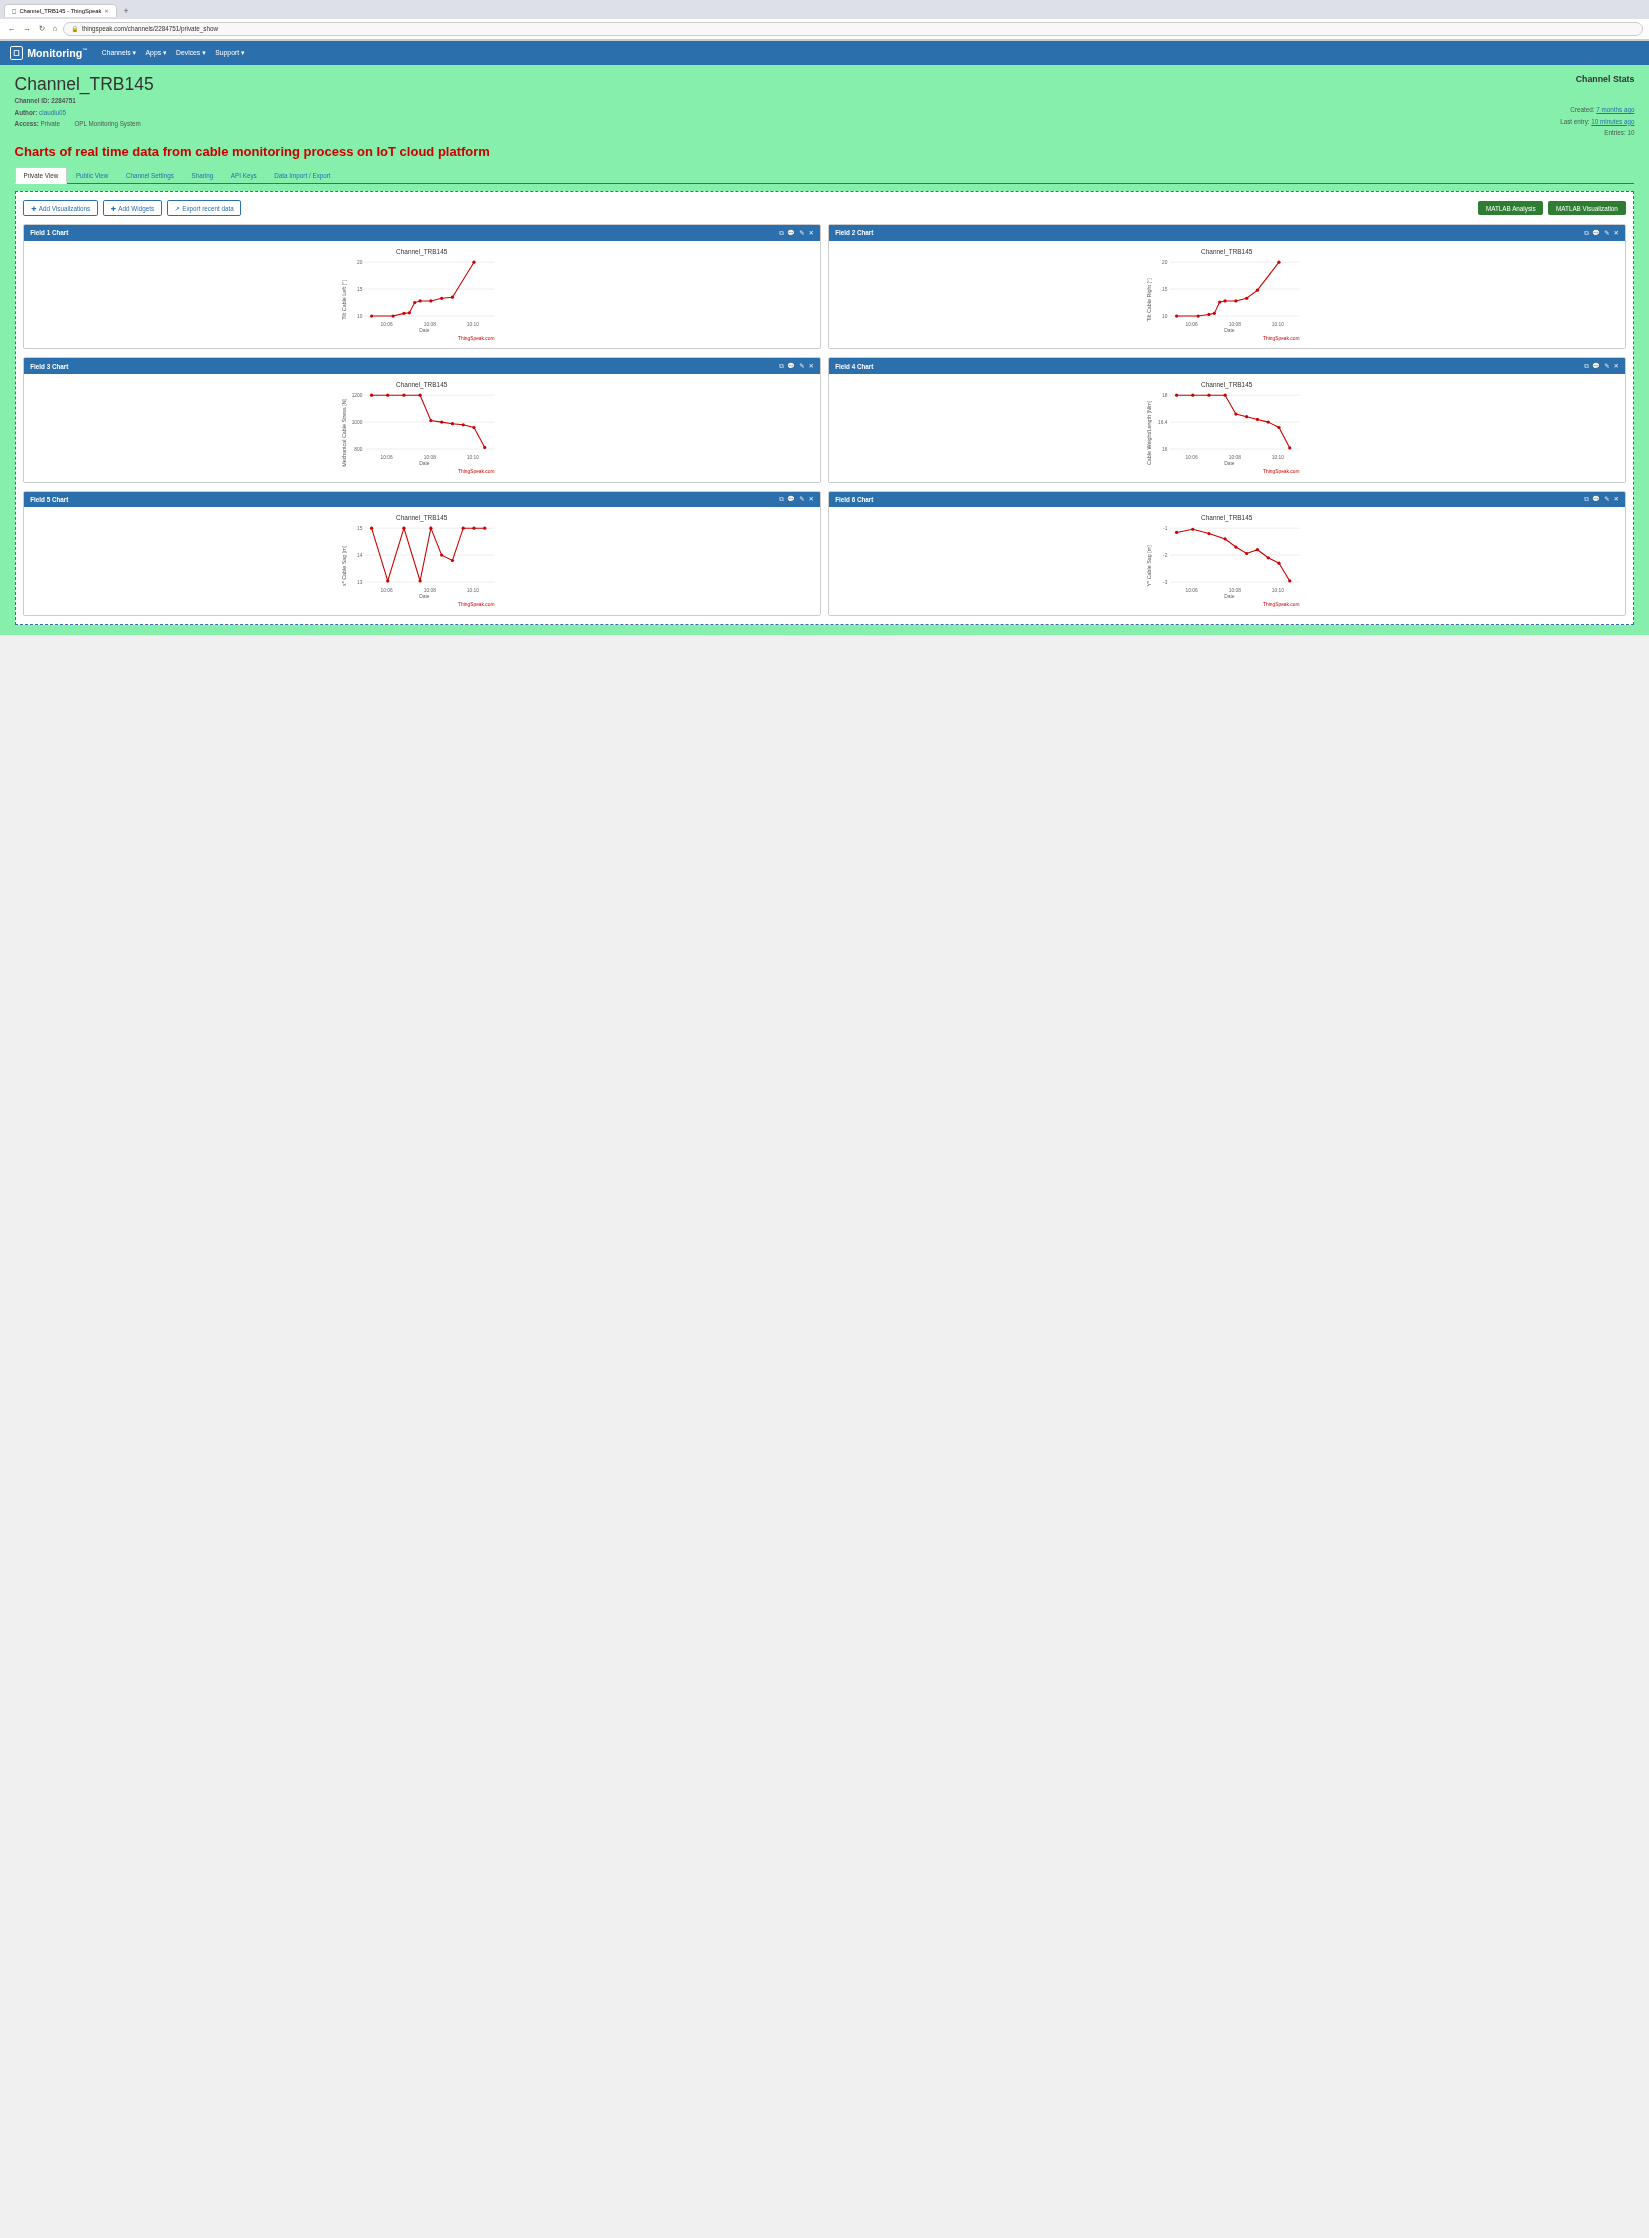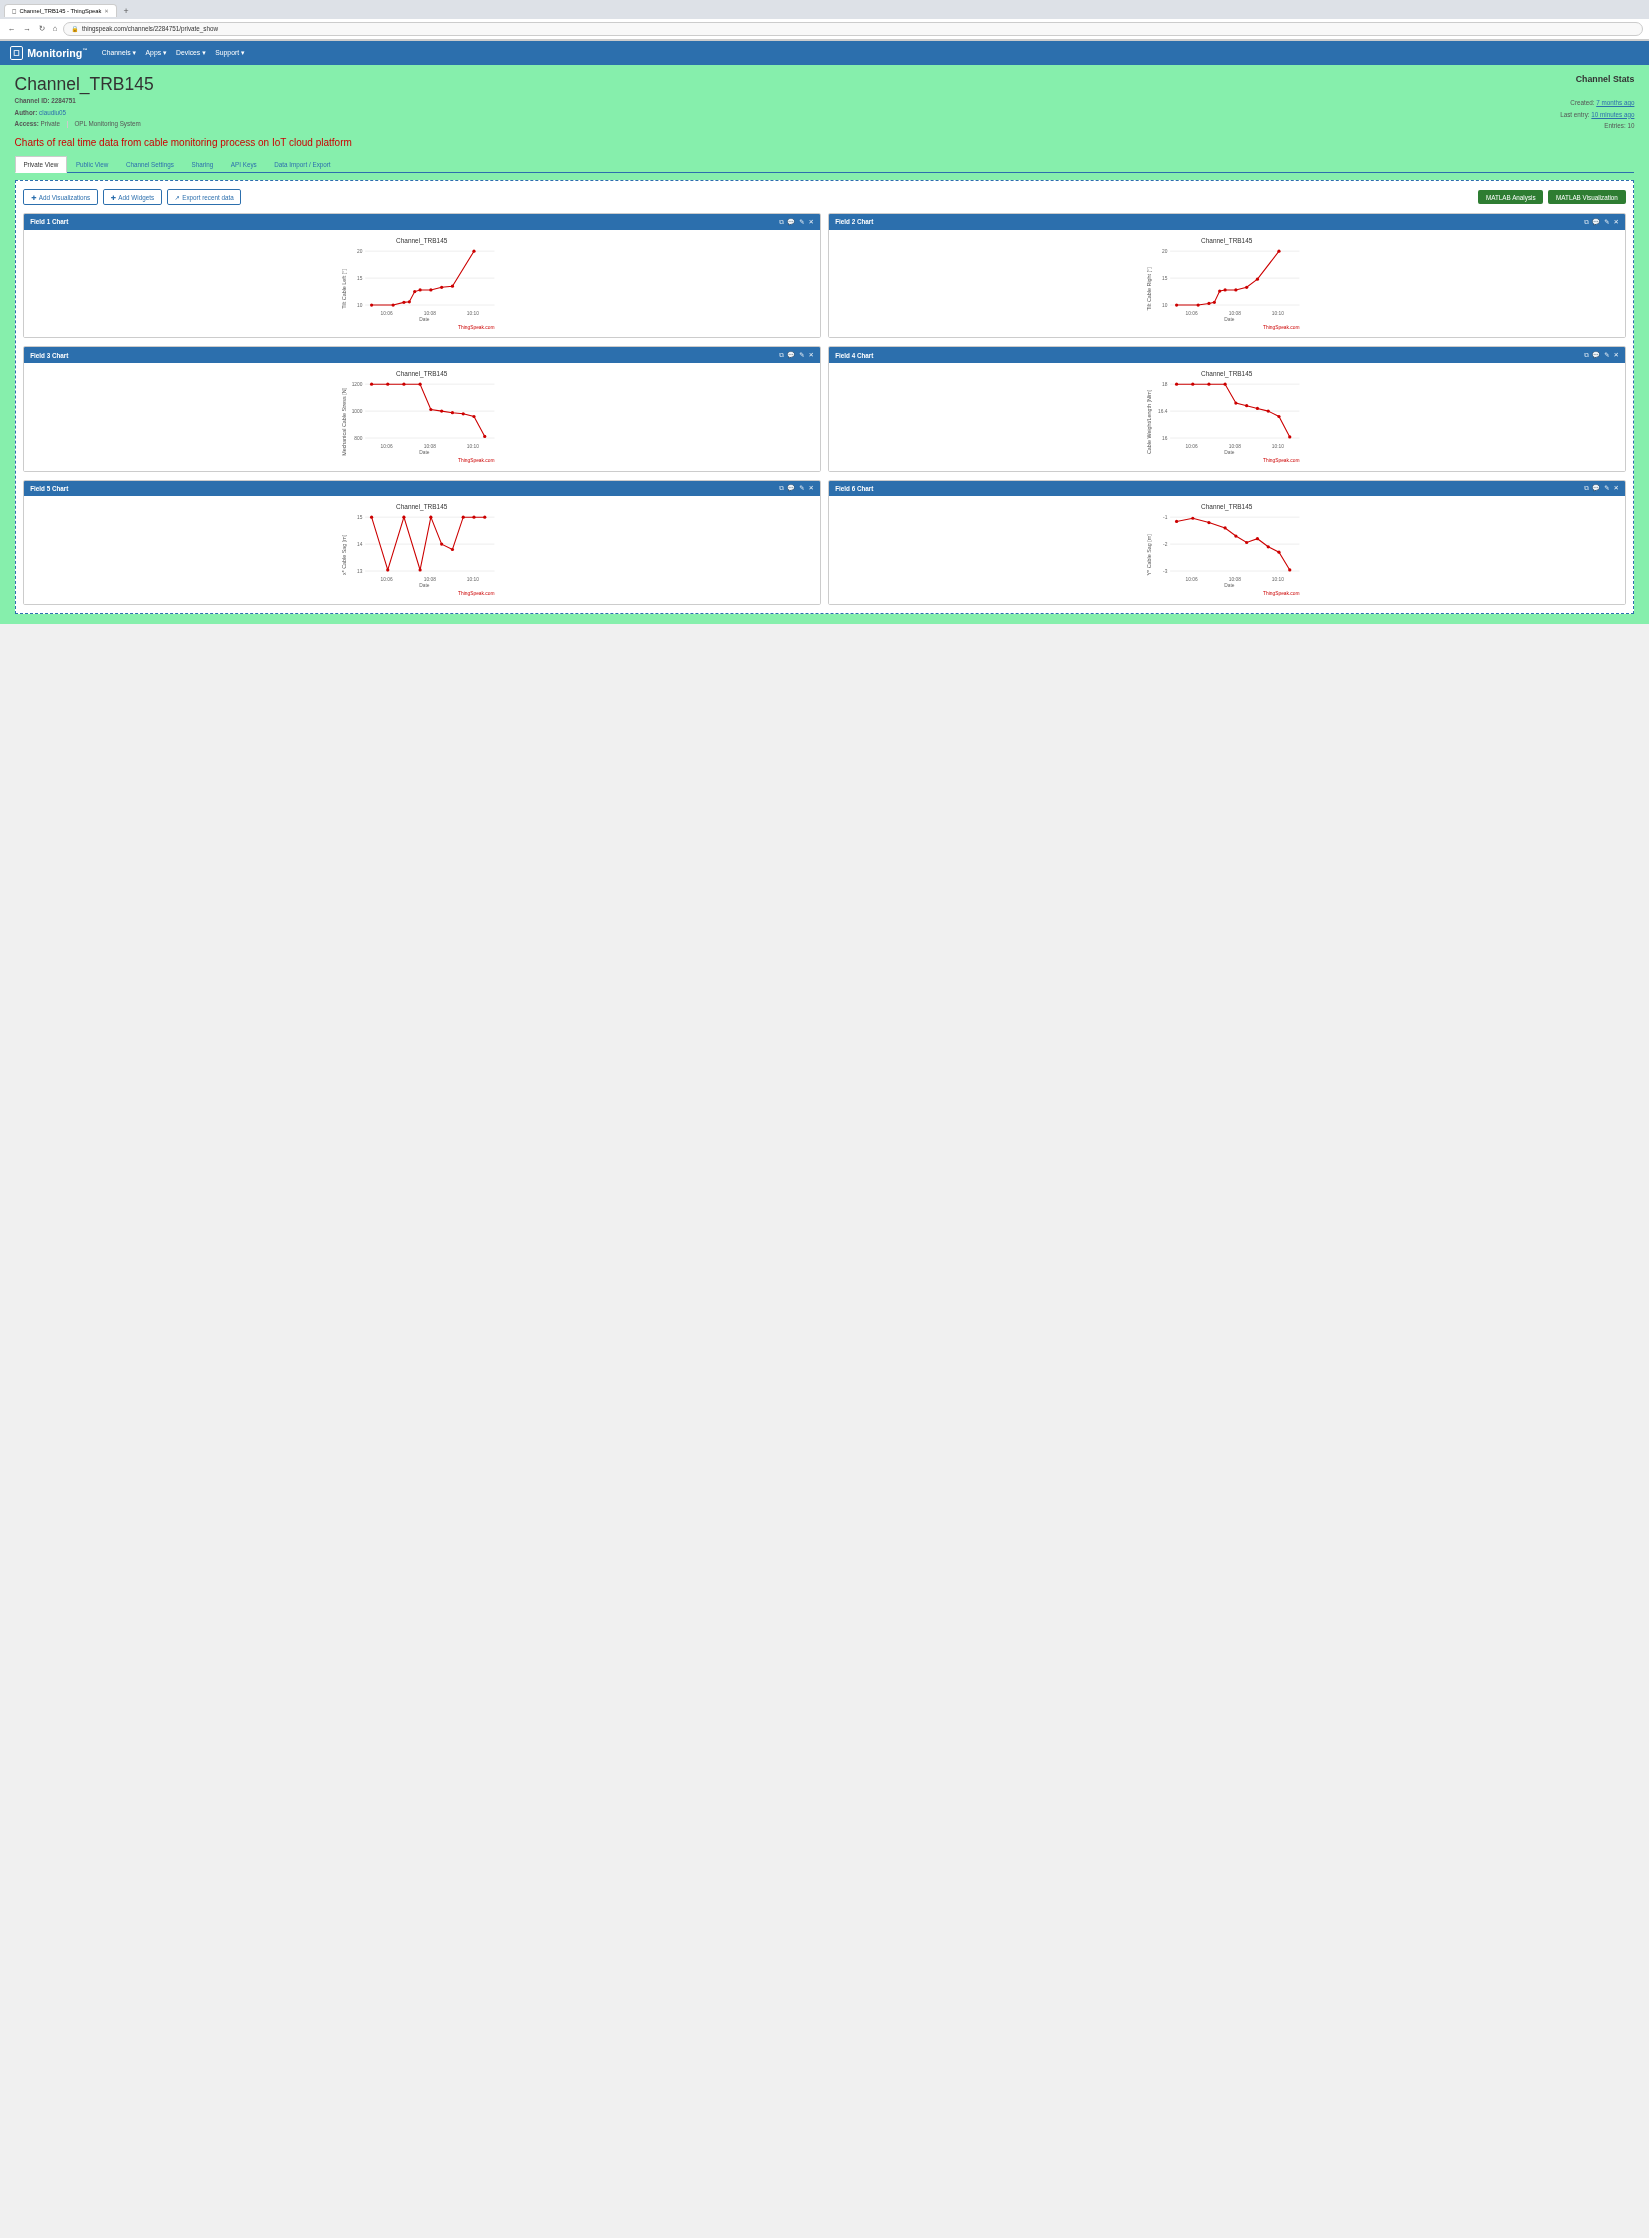--- a/index.html
+++ b/index.html
@@ -26,26 +26,26 @@
     .ts-nav-item { color: white; font-size: 6.8px; cursor: pointer; display: flex; align-items: center; gap: 1.9px; }
 
     
     .main-content { background: #86efac; padding: 9.7px 14.6px; }
     .channel-header { display: flex; justify-content: space-between; align-items: flex-start; margin-bottom: 4.9px; }
     .channel-title { font-size: 17.5px; color: #333; font-weight: normal; }
     .channel-meta { color: #555; font-size: 6.3px; line-height: 1.8; }
     .channel-meta a { color: #2c6fad; text-decoration: none; }
     .channel-meta .label { font-weight: bold; }
     .channel-stats { text-align: right; }
-    .channel-stats h3 { font-size: 8.8px; color: #333; margin-bottom: 13px; }
+    .channel-stats h3 { font-size: 8.8px; color: #333; margin-bottom: 20px; }
     .channel-stats p { font-size: 6.3px; color: #555; line-height: 1.8; }
     .channel-stats a { color: #2c6fad; text-decoration: underline; font-size: 6.3px; }
     .divider-v { display: inline-block; border-left: 0.5px solid #ccc; margin: 0 4.9px; height: 6.8px; vertical-align: middle; }
 
-    .chart-title-text { color: #cc0000; font-weight: normal; font-size: 10px; margin: 5.8px 0 7.8px; }
+    .chart-title-text { color: #cc0000; font-weight: bold; font-size: 13px; margin: 5.8px 0 7.8px; }
 
     
     .view-tabs { display: flex; border-bottom: 1px solid #2c6fad; margin-bottom: 7.8px; }
     .view-tab { padding: 3.9px 7.8px; font-size: 6.3px; cursor: pointer; color: #2c6fad; border: 0.5px solid transparent; border-bottom: none; }
     .view-tab.active { background: white; border: 0.5px solid #ccc; border-bottom: 1px solid white; color: #333; margin-bottom: -1px; }
 
     
     .dashboard { border: 1px dashed #2c6fad; padding: 7.8px; background: white; }
     .dash-toolbar { display: flex; align-items: center; gap: 4.9px; margin-bottom: 7.8px; flex-wrap: wrap; }
     .btn-outline { border: 0.5px solid #2c6fad; background: white; color: #2c6fad; padding: 3.4px 6.8px; border-radius: 1.9px; cursor: pointer; font-size: 6.3px; display: flex; align-items: center; gap: 2.4px; }

